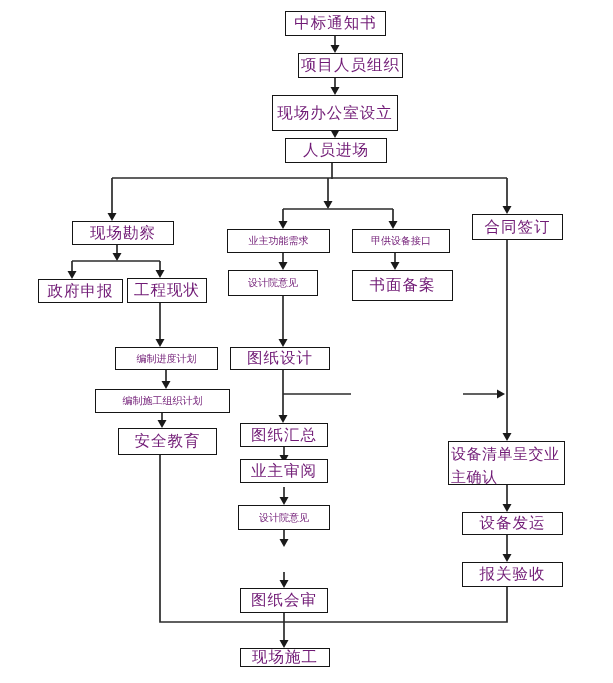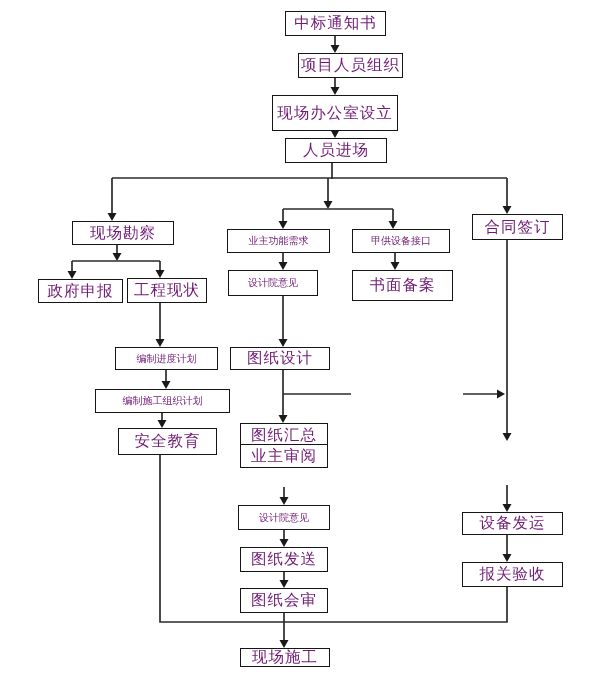--- a/index.html
+++ b/index.html
@@ -126,26 +126,26 @@
   <div class="node" style="left:38px;top:279px;width:85px;height:24px">政府申报</div>
   <div class="node" style="left:127px;top:278px;width:80px;height:25px">工程现状</div>
   <div class="node tight" style="left:115px;top:347px;width:103px;height:23px">编制进度计划</div>
   <div class="node tight" style="left:95px;top:389px;width:135px;height:24px">编制施工组织计划</div>
   <div class="node" style="left:118px;top:428px;width:99px;height:27px">安全教育</div>
 
   <div class="node tight" style="left:227px;top:229px;width:103px;height:24px">业主功能需求</div>
   <div class="node tight" style="left:228px;top:270px;width:90px;height:26px">设计院意见</div>
   <div class="node" style="left:230px;top:347px;width:100px;height:23px">图纸设计</div>
   <div class="node" style="left:240px;top:423px;width:88px;height:24px">图纸汇总</div>
-  <div class="node" style="left:240px;top:444px;width:88px;height:24px">业主审阅</div>
+  <div class="node" style="left:240px;top:459px;width:88px;height:24px">业主审阅</div>
   <div class="node tight" style="left:238px;top:505px;width:92px;height:25px">设计院意见</div>
-  <div class="node" style="left:240px;top:547px;width:88px;height:25px">图纸发送</div>
   <div class="node" style="left:240px;top:588px;width:88px;height:25px">图纸会审</div>
   <div class="node" style="left:240px;top:648px;width:90px;height:19px">现场施工</div>
 
   <div class="node tight" style="left:352px;top:229px;width:98px;height:24px">甲供设备接口</div>
   <div class="node" style="left:352px;top:270px;width:101px;height:31px">书面备案</div>
 
   <div class="node" style="left:472px;top:214px;width:91px;height:26px">合同签订</div>
+  <div class="node wrap" style="left:448px;top:441px;width:117px;height:44px">设备清单呈交业主确认</div>
   <div class="node" style="left:462px;top:512px;width:101px;height:23px">设备发运</div>
   <div class="node" style="left:462px;top:562px;width:101px;height:25px">报关验收</div>
 
 </div>
 
 </body></html>

